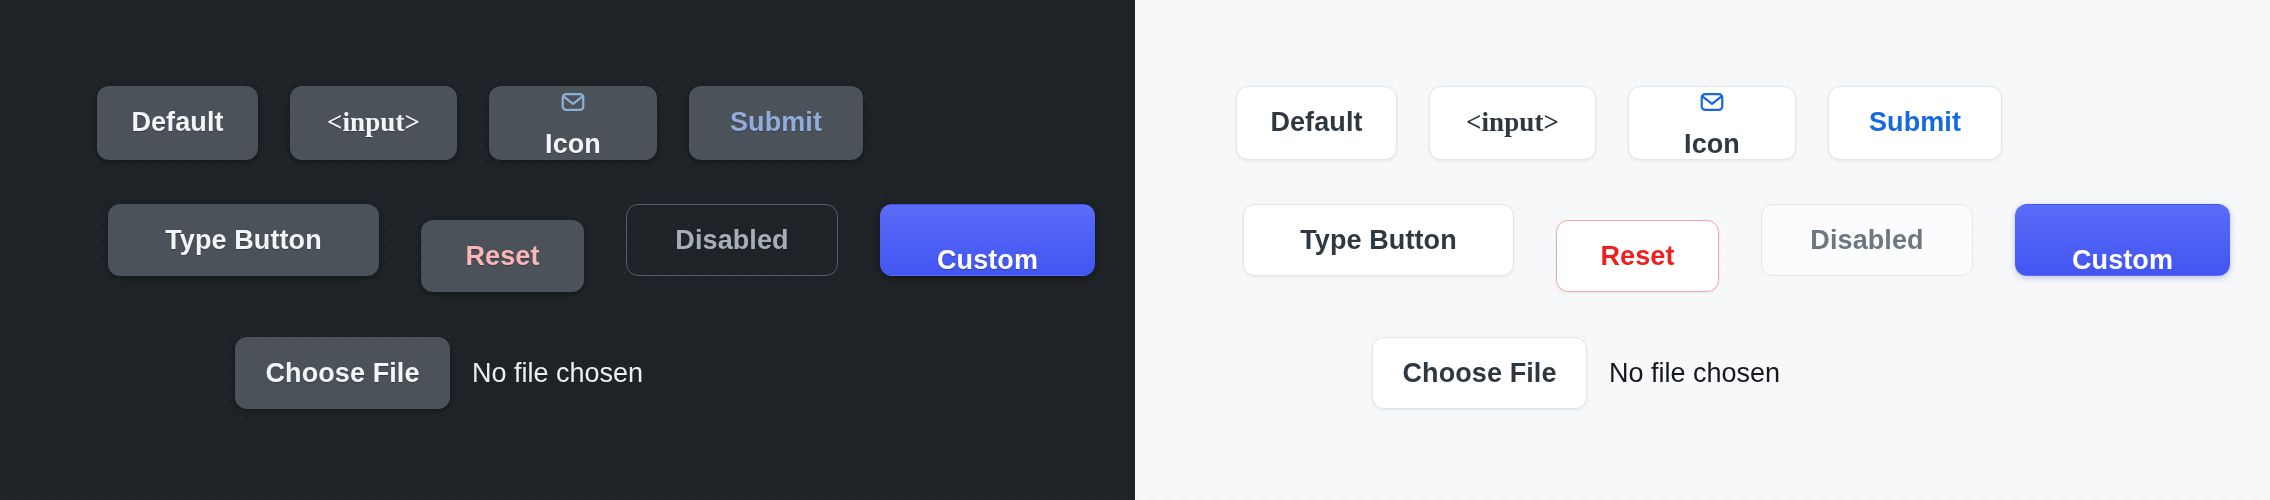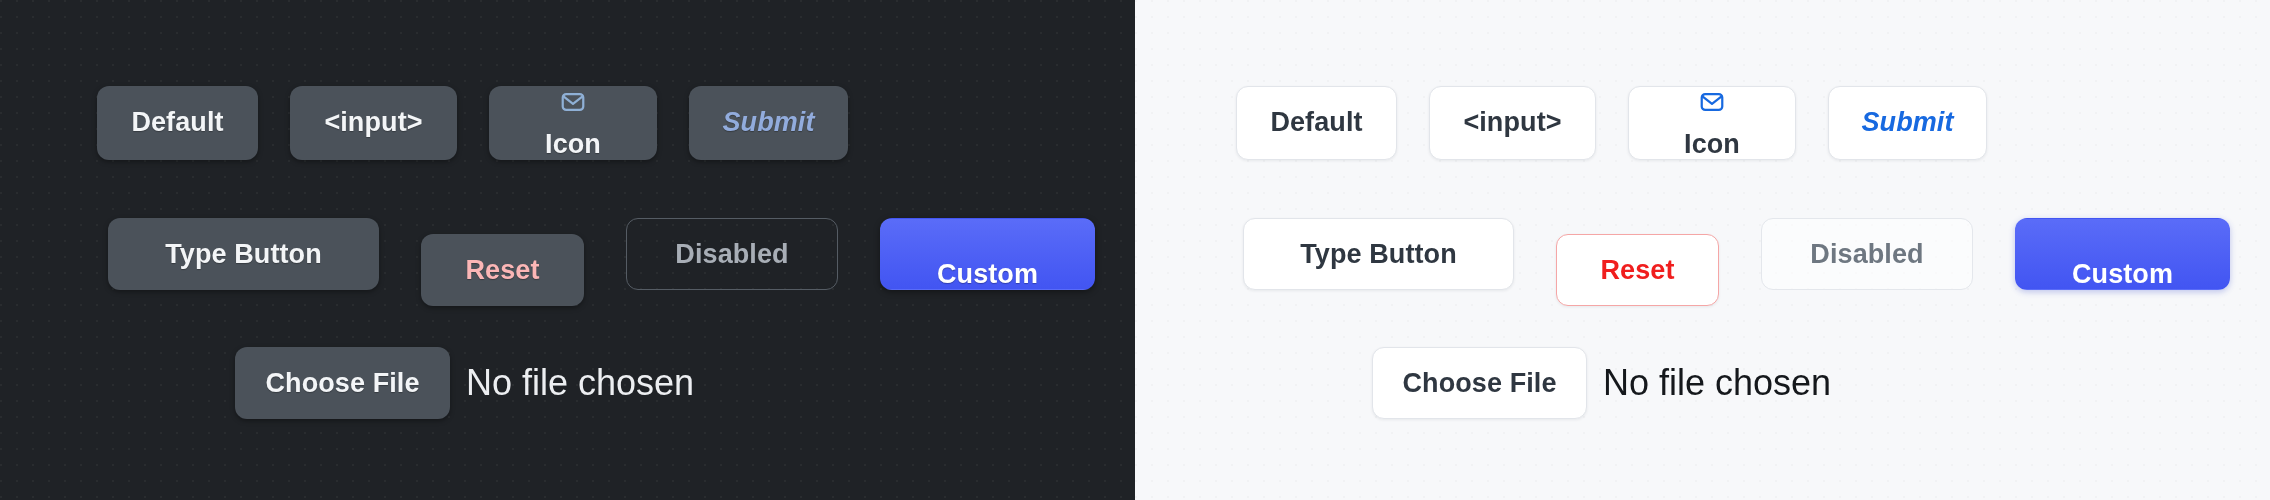--- a/index.html
+++ b/index.html
@@ -50,22 +50,22 @@
     position: absolute;
     inset: 0;
     border-radius: 31px;
   }
   .row {
     position: absolute;
     display: flex;
     align-items: center;
   }
   .row-1 { top: 75px; height: 95px; }
-  .row-2 { top: 213px; height: 82px; padding-left: 36px; }
-  .row-3 { top: 343px; height: 80px; }
+  .row-2 { top: 199px; height: 82px; padding-left: 36px; }
+  .row-3 { top: 333px; height: 80px; }
 
   
   .panel-dark .row-1 { left: 97px; gap: 32px; }
   .panel-dark .row-2 { left: 72px; gap: 42px; }
   .panel-dark .row-3 { left: 235px; gap: 0; }
 
   
   .panel-light .row-1 { left: 101px; gap: 32px; }
   .panel-light .row-2 { left: 72px; gap: 42px; }
   .panel-light .row-3 { left: 237px; gap: 0; }
@@ -133,37 +133,37 @@
   .panel-light .btn.is-custom {
     background: linear-gradient(180deg, #5a6cf8 0%, #4255f2 100%);
     color: #ffffff;
     border-color: transparent;
     box-shadow: 0 2px 6px rgba(40,60,200,0.28);
   }
   .panel-light .btn.is-icon .env-icon svg { stroke: #1769e0; }
 
   
   .btn-default { width: 161px; height: 74px; }
-  .btn-input   { width: 167px; height: 74px; }
+  .btn-input   { width: 167px; height: 74px; font-family: Liberation Serif, serif; }
   .btn-icon    { width: 168px; height: 74px; flex-direction: column; }
-  .btn-submit  { width: 159px; height: 74px; font-style: italic; }
+  .btn-submit  { width: 174px; height: 74px; }
 
   
   .btn-type     { width: 271px; height: 72px; }
   .btn-reset    { width: 163px; height: 72px; margin-top: 32px; }
   .btn-disabled { width: 212px; height: 72px; }
   .btn-custom   { width: 215px; height: 72px; align-items: flex-end; }
 
   
   .file-row { display: flex; align-items: center; }
   .btn-file { width: 215px; height: 72px; }
   .file-status {
-    margin-left: 16px;
+    margin-left: 22px;
     font-family: "Liberation Sans", sans-serif;
-    font-size: 36px;
+    font-size: 27px;
     font-weight: normal;
     line-height: 1;
     white-space: nowrap;
   }
   .panel-dark  .file-status { color: #eceef1; }
   .panel-light .file-status { color: #15181c; }
 
   
   .env-icon {
     display: inline-flex;

